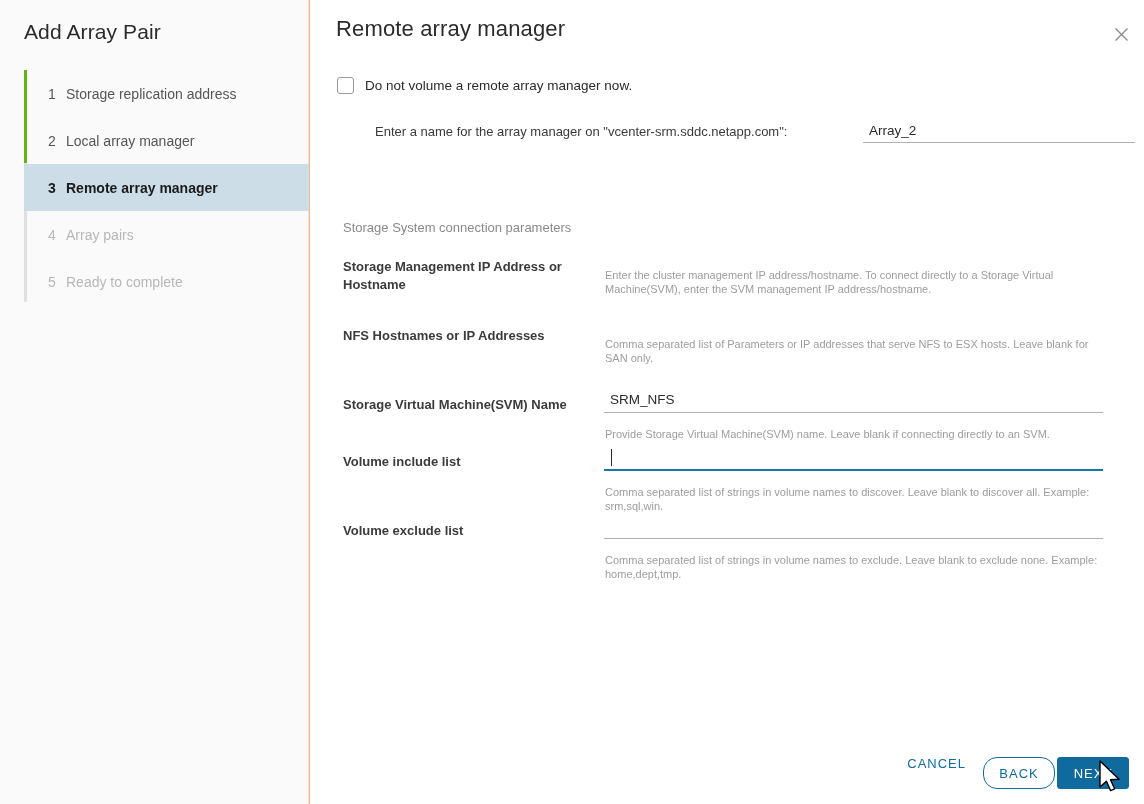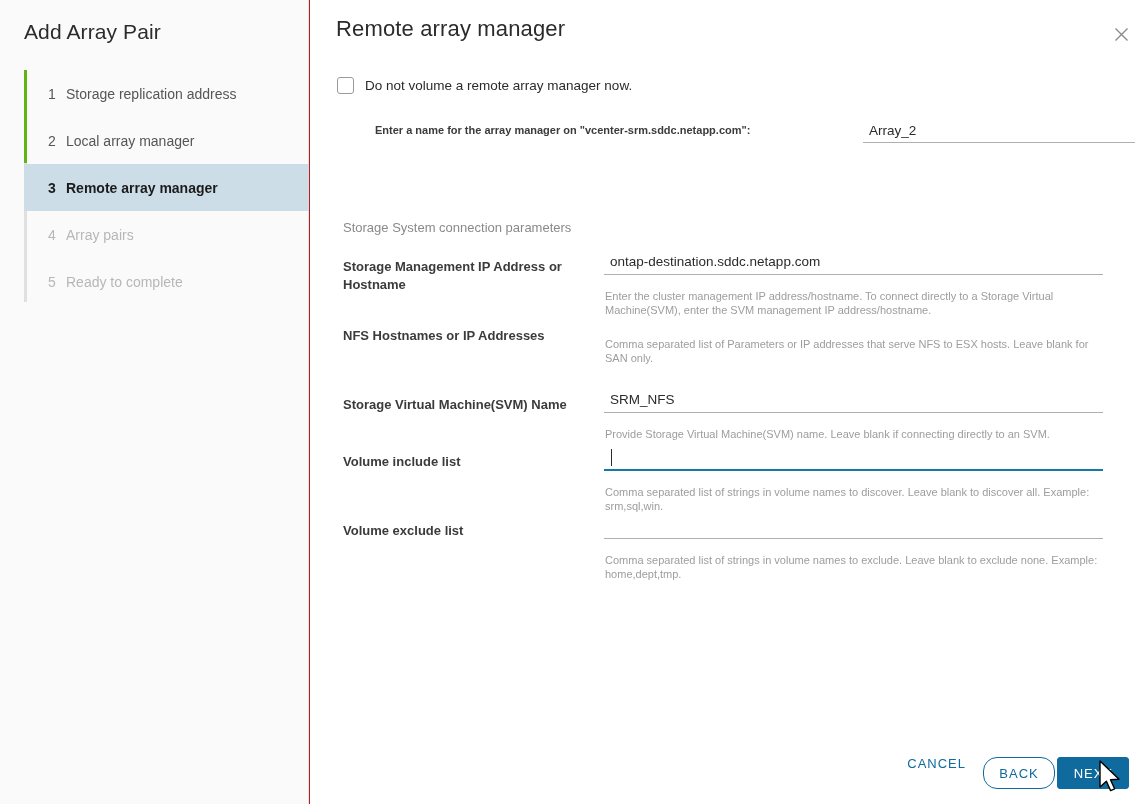--- a/index.html
+++ b/index.html
@@ -9,21 +9,21 @@
     background: #ffffff;
     font-family: "Liberation Sans", sans-serif;
     -webkit-font-smoothing: antialiased;
   }
 
   #app {
     position: relative;
     width: 1144px;
     height: 804px;
     overflow: hidden;
-    background: #b91c1c;
+    background: #fdba74;
   }
 
   
   .sidebar {
     position: absolute;
     left: 0; top: 0;
     width: 309px; height: 804px;
     background: #fafafa;
     border-right: 1px solid #e4e4e4;
   }
@@ -138,22 +138,22 @@
   
   .name-row {
     position: absolute;
     left: 33px; top: 123px;
     width: 790px;
     height: 24px;
   }
   .name-label {
     position: absolute;
     left: 0; top: 1px;
-    font-size: 11px;
-    font-weight: bold;
+    font-size: 13px;
+    font-weight: normal;
     color: #3b3b3b;
     white-space: nowrap;
     padding-left: 32px;
   }
   .name-input-wrap {
     position: absolute;
     left: 520px; top: -2px;
     width: 272px;
   }
   .name-input {
@@ -346,21 +346,20 @@
         <input class="name-input" type="text" value="Array_2" style="">
       </div>
     </div>
 
     <div class="section-sub">Storage System connection parameters</div>
 
     <div id="fields-host">
         <div class="field" style="top: 258px;">
           <div class="f-label">Storage Management IP Address or Hostname</div>
           <div class="f-ctrl" style="position: absolute;">
-            <input type="text" class="f-input" value="ontap-destination.sddc.netapp.com" style="">
             <div class="f-help">Enter the cluster management IP address/hostname. To connect directly to a Storage Virtual Machine(SVM), enter the SVM management IP address/hostname.</div>
           </div>
         </div>
         <div class="field" style="top: 327px;">
           <div class="f-label">NFS Hostnames or IP Addresses</div>
           <div class="f-ctrl" style="position: absolute;">
             <div class="f-help">Comma separated list of Parameters or IP addresses that serve NFS to ESX hosts. Leave blank for SAN only.</div>
           </div>
         </div>
         <div class="field" style="top: 396px;">

